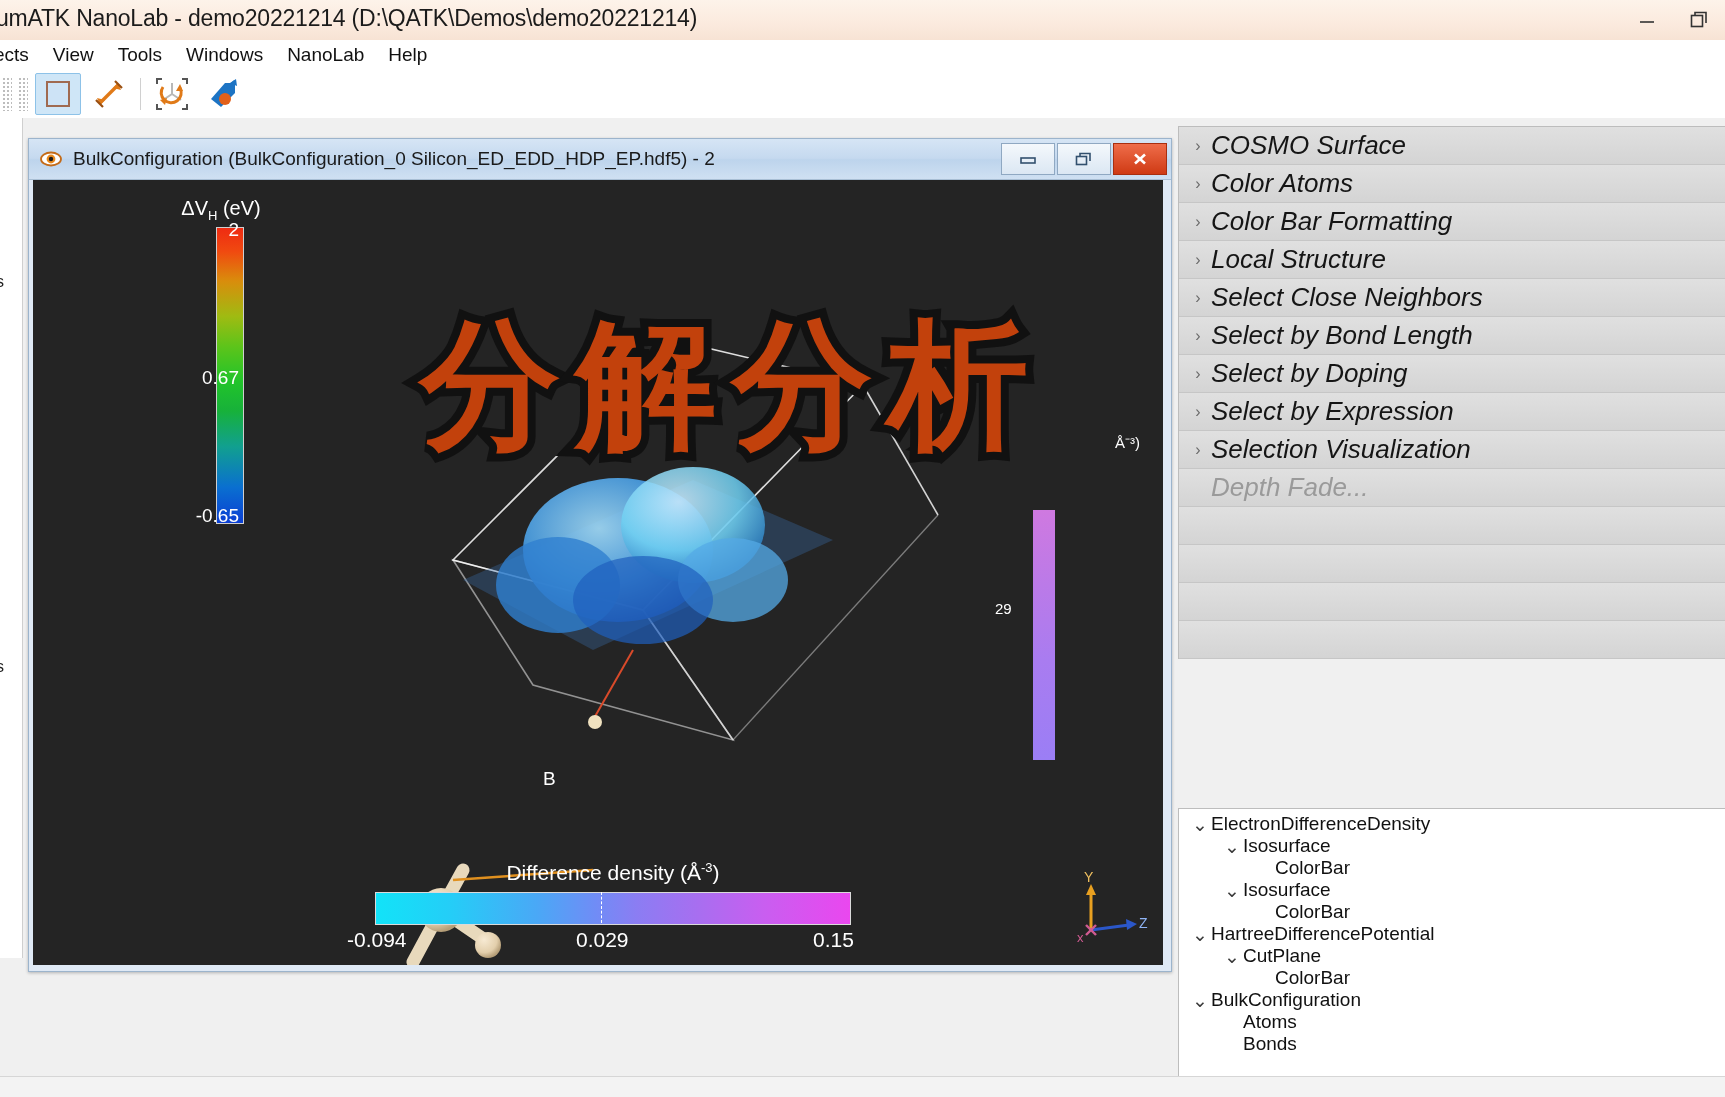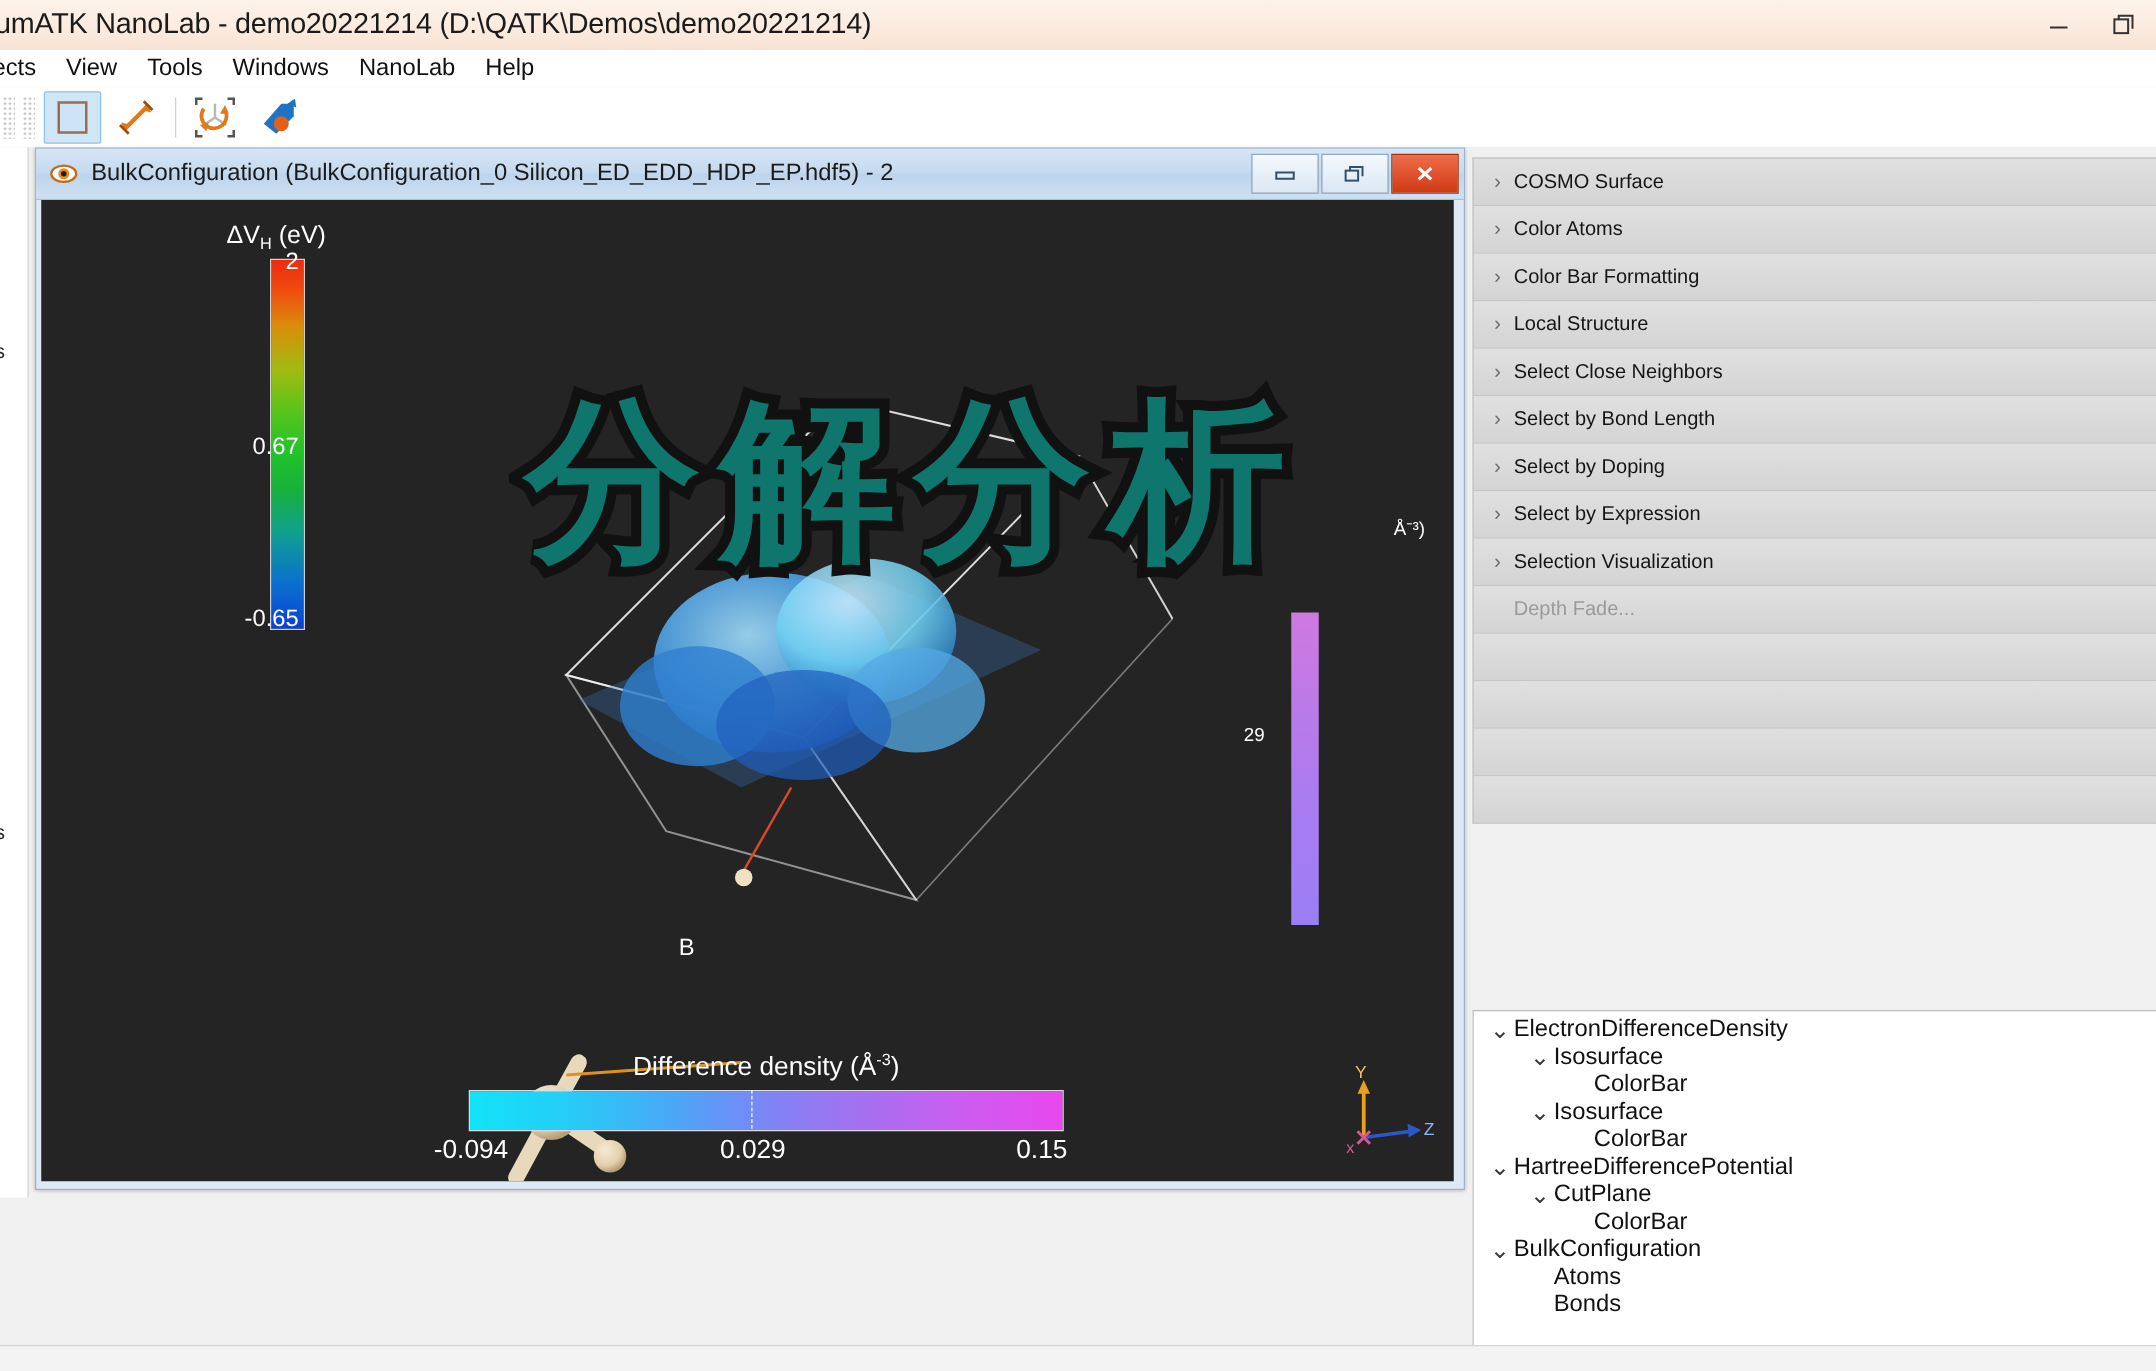--- a/index.html
+++ b/index.html
@@ -93,21 +93,21 @@
     background: #ffffff;
     border-right: 1px solid #cfcfcf;
   }
   .left-strip-t {
     position: absolute; left: 0;
     font-size: 16px; color: #222;
   }
 
   
   .mdi {
-    position: absolute; left: 28px; top: 0;
+    position: absolute; left: 28px; top: 20px;
     width: 1142px; height: 832px;
     background: #dfe9f5;
     border: 1px solid #9cb4cc;
     box-shadow: 0 1px 3px rgba(0,0,0,0.25);
   }
   .mdi-title {
     position: relative;
     height: 40px;
     background: linear-gradient(to bottom, #d6e5f5 0%, #c5d9ef 48%, #bdd4ec 52%, #cfe0f2 100%);
     display: flex; align-items: center;
@@ -235,21 +235,21 @@
     display: flex; align-items: center;
     border-bottom: 1px solid #c6c6c6;
     background: linear-gradient(to bottom, #e0e0e0, #d4d4d4);
     padding-left: 6px;
   }
   .acc-chev {
     width: 26px; display: flex; align-items: center; justify-content: center;
     color: #6b6b6b;
   }
   .acc-label {
-    font-size: 16px; color: #151515;
+    font-size: 26px; color: #151515; font-style: italic;
   }
   .acc-row.plain { padding-left: 32px; }
   .acc-row.plain .acc-label { margin-left: 0; }
   .acc-label.disabled { color: #9a9a9a; }
 
   
   .tree {
     position: absolute; left: 1178px; top: 690px;
     width: 547px; height: 268px;
     background: #ffffff;
@@ -281,21 +281,21 @@
   .overlay-top, .overlay-bottom {
     position: absolute;
     font-weight: bold;
     white-space: nowrap;
     pointer-events: none;
     font-family: "DejaVu Sans", sans-serif;
   }
   .overlay-top {
     left: 420px; top: 292px;
     font-size: 140px;
-    color: #0f766e;
+    color: #c2410c;
     letter-spacing: 16px;
     -webkit-text-stroke: 16px #111111;
     paint-order: stroke fill;
   }
   .overlay-bottom {
     left: 172px; top: 525px;
     font-size: 168px;
     color: #141414;
     letter-spacing: 10px;
     -webkit-text-stroke: 20px #f79c1b;

